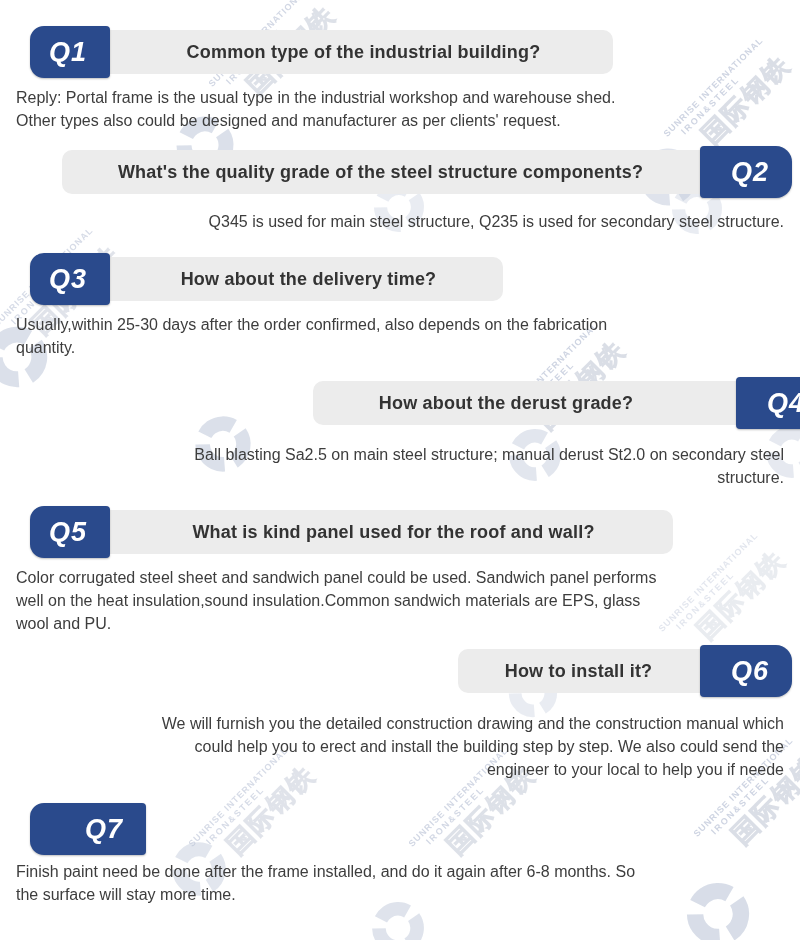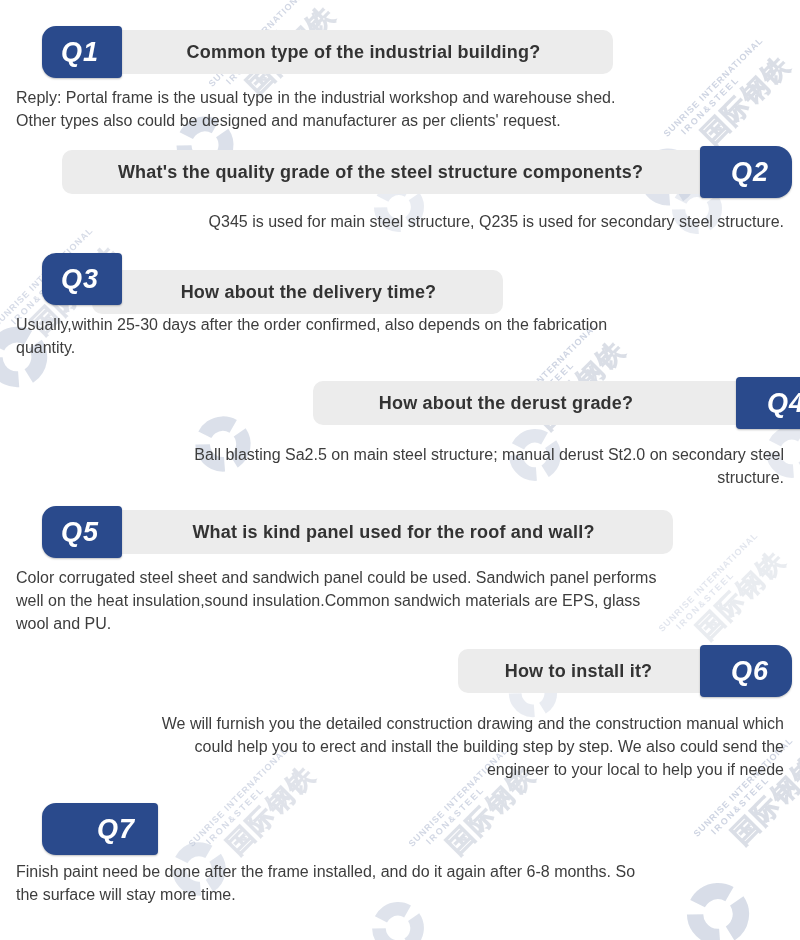--- a/index.html
+++ b/index.html
@@ -53,21 +53,21 @@
     letter-spacing: 0.2px; white-space: nowrap;
   }
   .qbadge {
     position: absolute;
     width: 80px; height: 52px;
     background: #2a4a8c;
     display: flex; align-items: center; justify-content: center;
     z-index: 2;
     box-shadow: 0 1px 2px rgba(0,0,0,0.25);
   }
-  .qbadge.left  { border-radius: 14px 4px 4px 14px; margin-left: 12px; }
+  .qbadge.left  { border-radius: 14px 4px 4px 14px; }
   .qbadge.right { border-radius: 4px 16px 16px 4px; padding-left: 12px; }
   .qnum {
     color: #ffffff; font-size: 27px; font-weight: bold; font-style: italic;
     letter-spacing: 1px; transform: translateX(-2px);
   }
   .answer {
     position: absolute;
     left: 16px; width: 768px;
     font-size: 16px; line-height: 23px; color: #3d3d3d;
     white-space: pre-line;
@@ -170,21 +170,21 @@
 Other types also could be designed and manufacturer as per clients' request.</div>
 
   <div class="qbar right" style="left:62px; top:150px; width:613px;">
     <span class="qtext">What's the quality grade of the steel structure components?</span>
   </div>
   <div class="qbadge right" style="left:700px; top:146px;">
     <span class="qnum">Q2</span>
   </div>
   <div class="answer ar" style="top:210px;">Q345 is used for main steel structure, Q235 is used for secondary steel structure.</div>
 
-  <div class="qbar left" style="left:92px; top:270px; width:365px;">
+  <div class="qbar left" style="left:92px; top:257px; width:365px;">
     <span class="qtext">How about the delivery time?</span>
   </div>
   <div class="qbadge left" style="left:30px; top:253px;">
     <span class="qnum">Q3</span>
   </div>
   <div class="answer al" style="top:313px;">Usually,within 25-30 days after the order confirmed, also depends on the fabrication
 quantity.</div>
 
   <div class="qbar right" style="left:313px; top:381px; width:362px;">
     <span class="qtext">How about the derust grade?</span>

